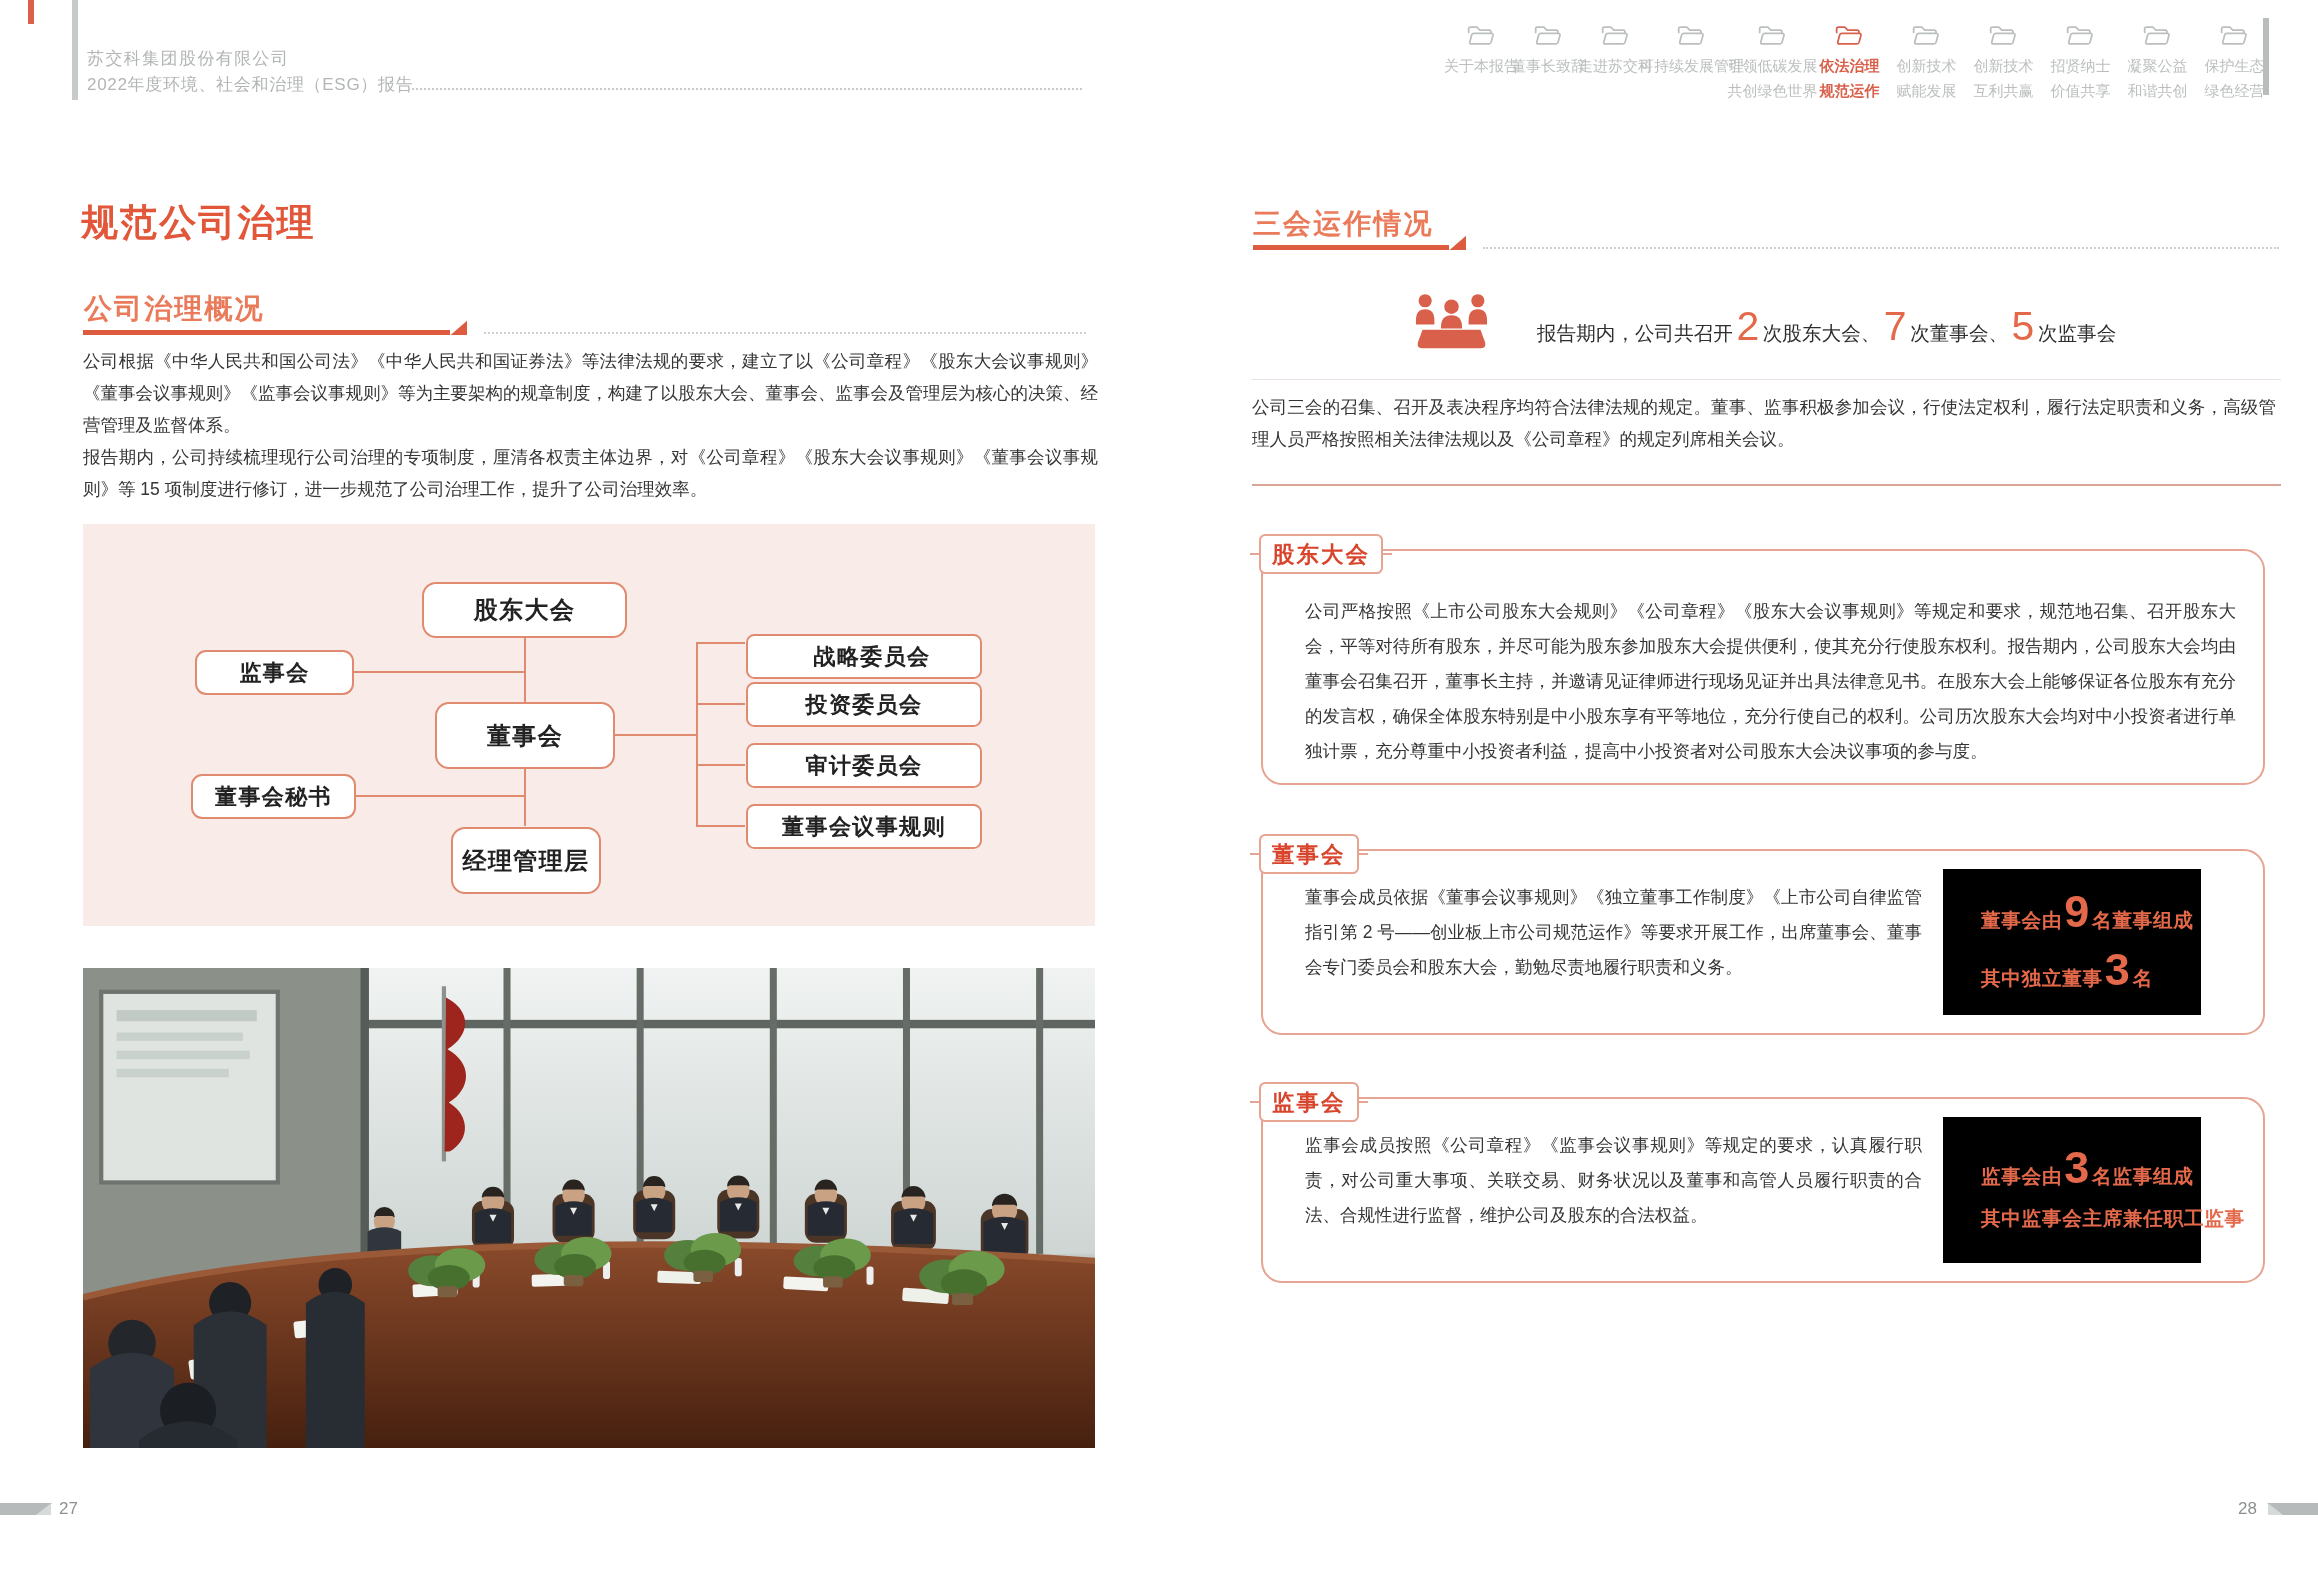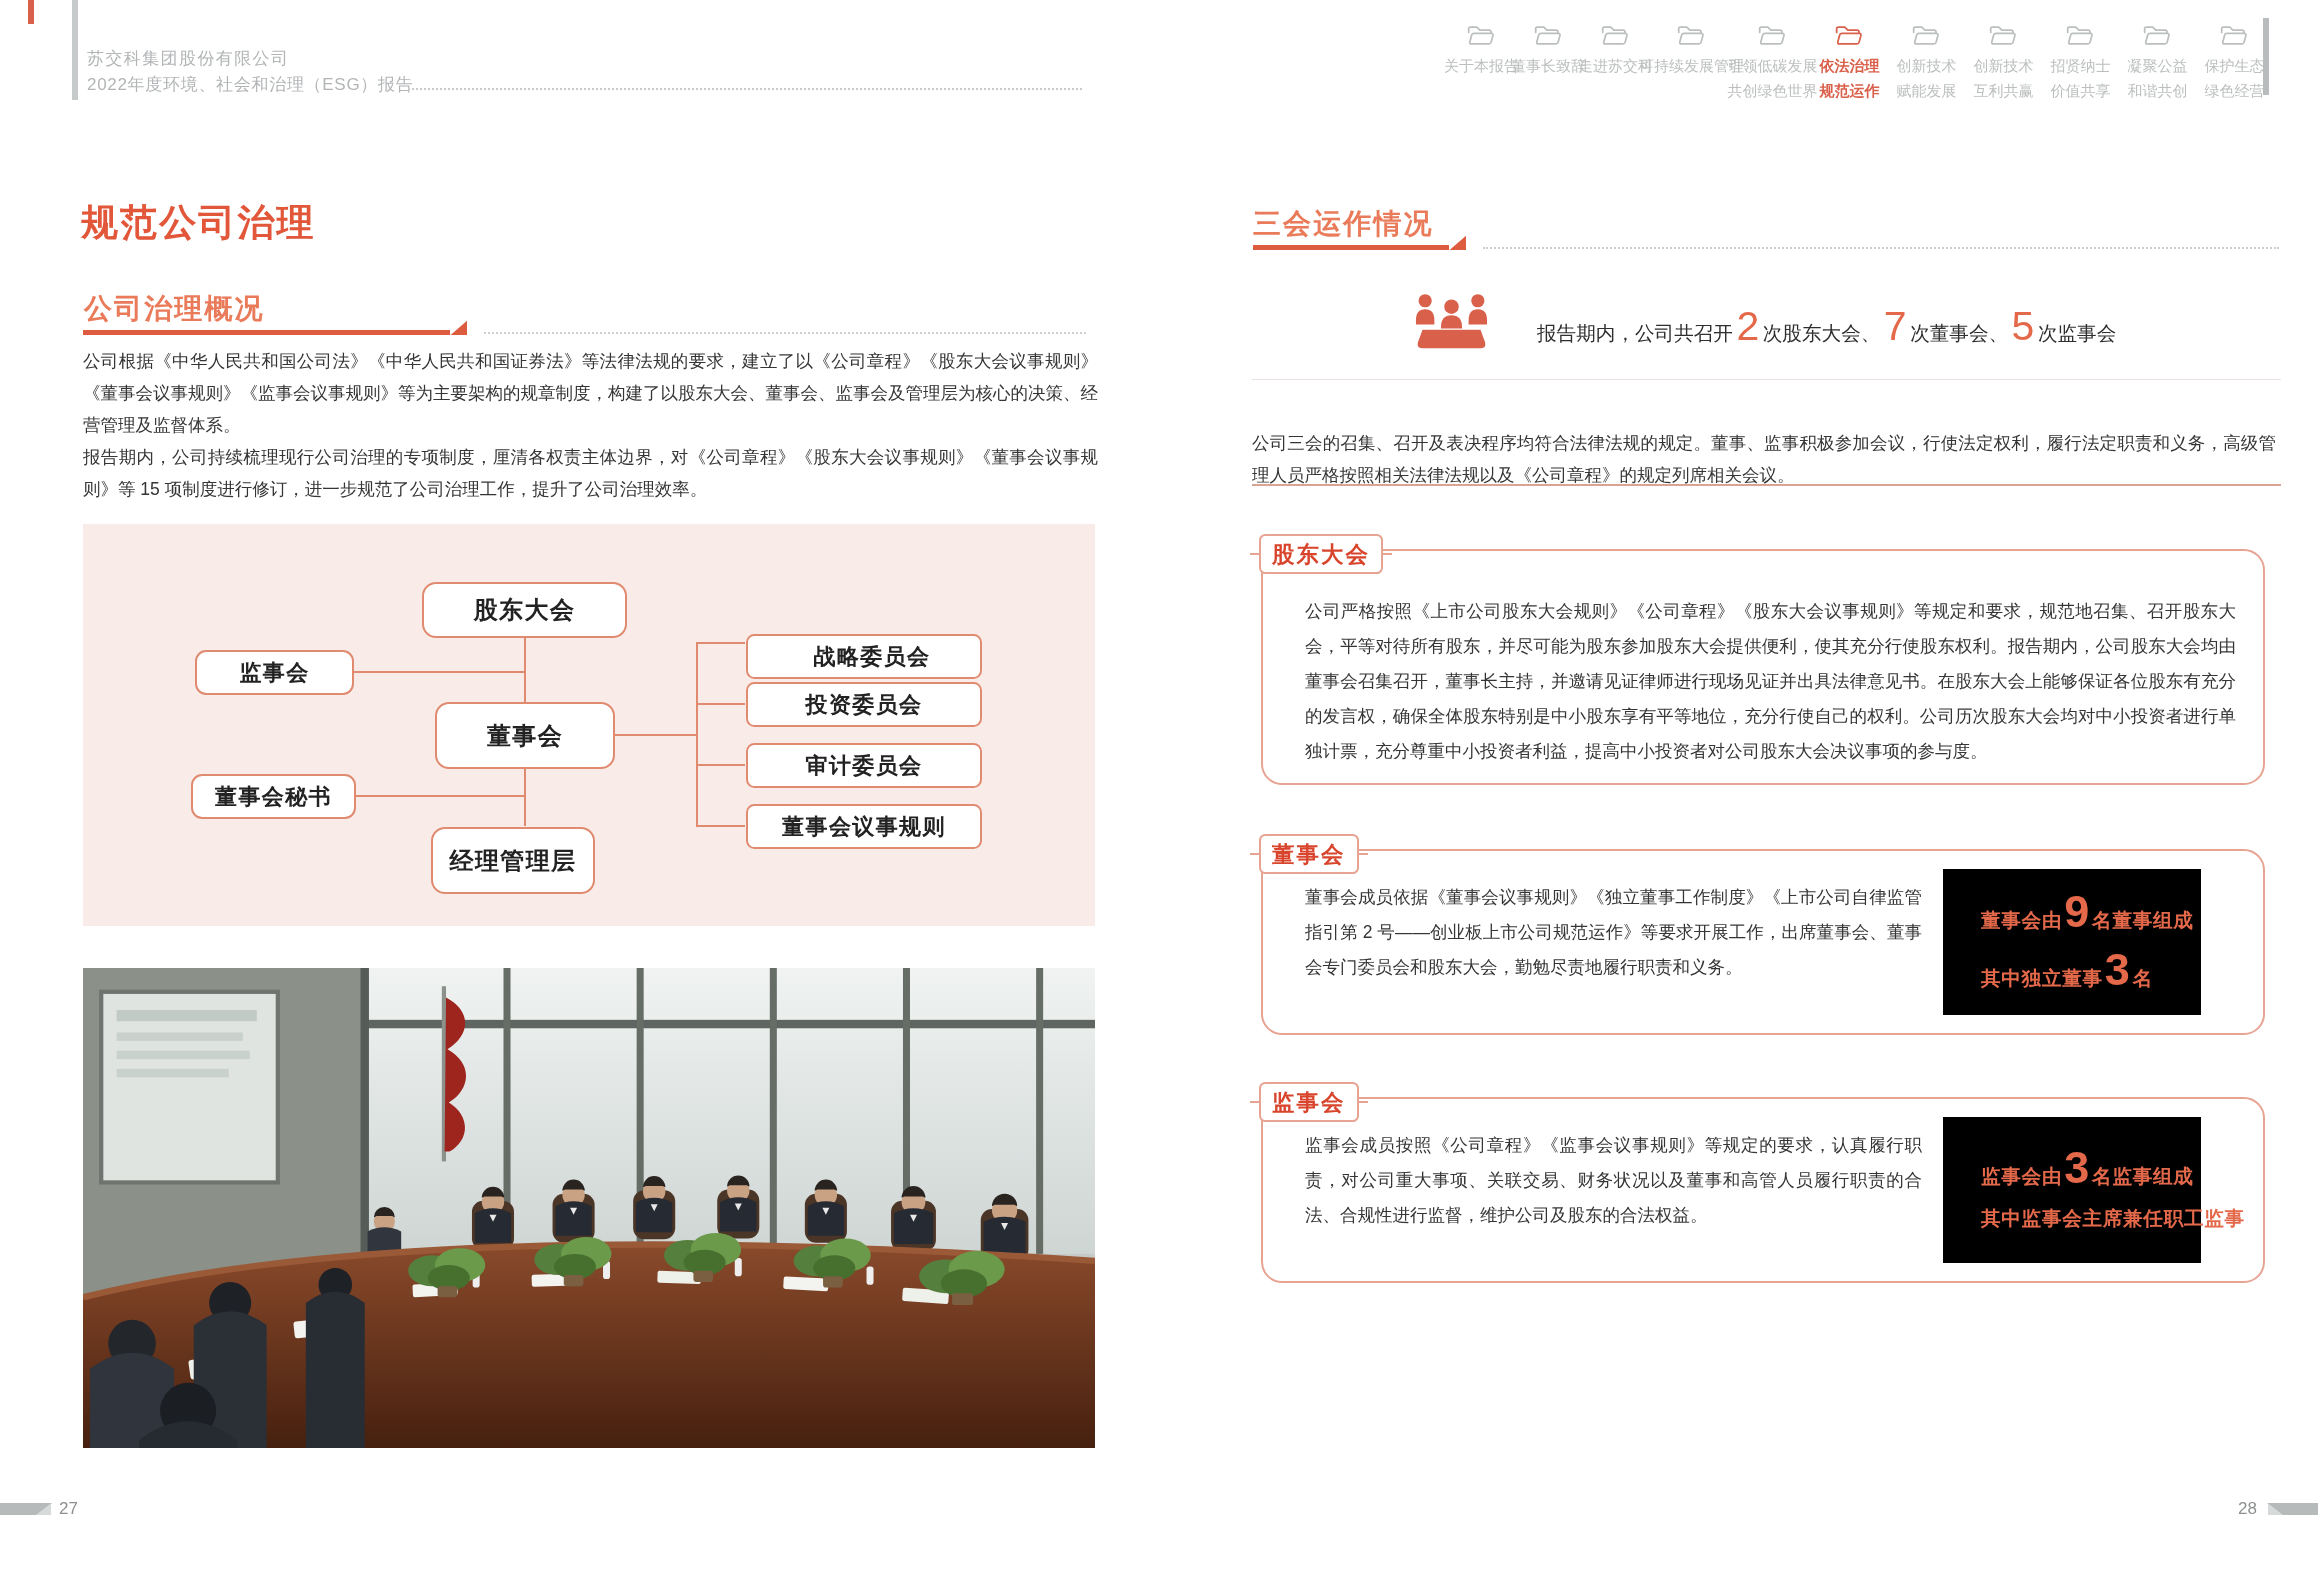--- a/index.html
+++ b/index.html
@@ -231,21 +231,21 @@
     <span class="ln" style="left:613px;top:120px;width:2.1px;height:183px;"></span>
     <span class="ln" style="left:613px;top:118px;width:49px;height:2.1px;"></span>
     <span class="ln" style="left:613px;top:179px;width:49px;height:2.1px;"></span>
     <span class="ln" style="left:613px;top:240px;width:49px;height:2.1px;"></span>
     <span class="ln" style="left:613px;top:301px;width:49px;height:2.1px;"></span>
 
     <div class="org-box org-main" style="left:339px;top:58px;width:205px;height:56px;">股东大会</div>
     <div class="org-box org-side" style="left:112px;top:126px;width:159px;height:45px;">监事会</div>
     <div class="org-box org-main" style="left:352px;top:178px;width:180px;height:67px;">董事会</div>
     <div class="org-box org-side" style="left:108px;top:250px;width:165px;height:45px;">董事会秘书</div>
-    <div class="org-box org-main" style="left:348px;top:303px;width:164px;height:67px;text-align:right;">经理管理层</div>
+    <div class="org-box org-main" style="left:368px;top:303px;width:150px;height:67px;text-align:right;">经理管理层</div>
     <div class="org-box org-com" style="left:663px;top:110px;width:236px;height:45px;padding-left:16px;">战略委员会</div>
     <div class="org-box org-com" style="left:663px;top:158px;width:236px;height:45px;">投资委员会</div>
     <div class="org-box org-com" style="left:663px;top:219px;width:236px;height:45px;">审计委员会</div>
     <div class="org-box org-com" style="left:663px;top:280px;width:236px;height:45px;">董事会议事规则</div>
   </div>
 
   <div class="abs photo">
     <svg viewBox="0 0 1444 685" preserveAspectRatio="none">
       <defs>
         <linearGradient id="wing" x1="0" y1="0" x2="0" y2="1">
@@ -431,21 +431,21 @@
     <span>报告期内，公司共召开</span>
     <span class="num">2</span>
     <span>次股东大会、</span>
     <span class="num">7</span>
     <span>次董事会、</span>
     <span class="num">5</span>
     <span>次监事会</span>
   </div>
 
   <div class="abs div-top"></div>
-  <div class="abs body-text" style="left:1252px;top:391px;width:1024px;margin-top:36px;">公司三会的召集、召开及表决程序均符合法律法规的规定。董事、监事积极参加会议，行使法定权利，履行法定职责和义务，高级管理人员严格按照相关法律法规以及《公司章程》的规定列席相关会议。</div>
+  <div class="abs body-text" style="left:1252px;top:391px;width:1024px;">公司三会的召集、召开及表决程序均符合法律法规的规定。董事、监事积极参加会议，行使法定权利，履行法定职责和义务，高级管理人员严格按照相关法律法规以及《公司章程》的规定列席相关会议。</div>
   <div class="abs div-bot"></div>
 
   <section class="card" style="top:549px;height:236px;">
     <div class="card-tag">
         <span>股东大会</span>
       </div>
     <div class="card-body" style="left:42px;right:27px;top:43px;">公司严格按照《上市公司股东大会规则》《公司章程》《股东大会议事规则》等规定和要求，规范地召集、召开股东大会，平等对待所有股东，并尽可能为股东参加股东大会提供便利，使其充分行使股东权利。报告期内，公司股东大会均由董事会召集召开，董事长主持，并邀请见证律师进行现场见证并出具法律意见书。在股东大会上能够保证各位股东有充分的发言权，确保全体股东特别是中小股东享有平等地位，充分行使自己的权利。公司历次股东大会均对中小投资者进行单独计票，充分尊重中小投资者利益，提高中小投资者对公司股东大会决议事项的参与度。</div>
   </section>
 
   <section class="card" style="top:849px;height:186px;">

